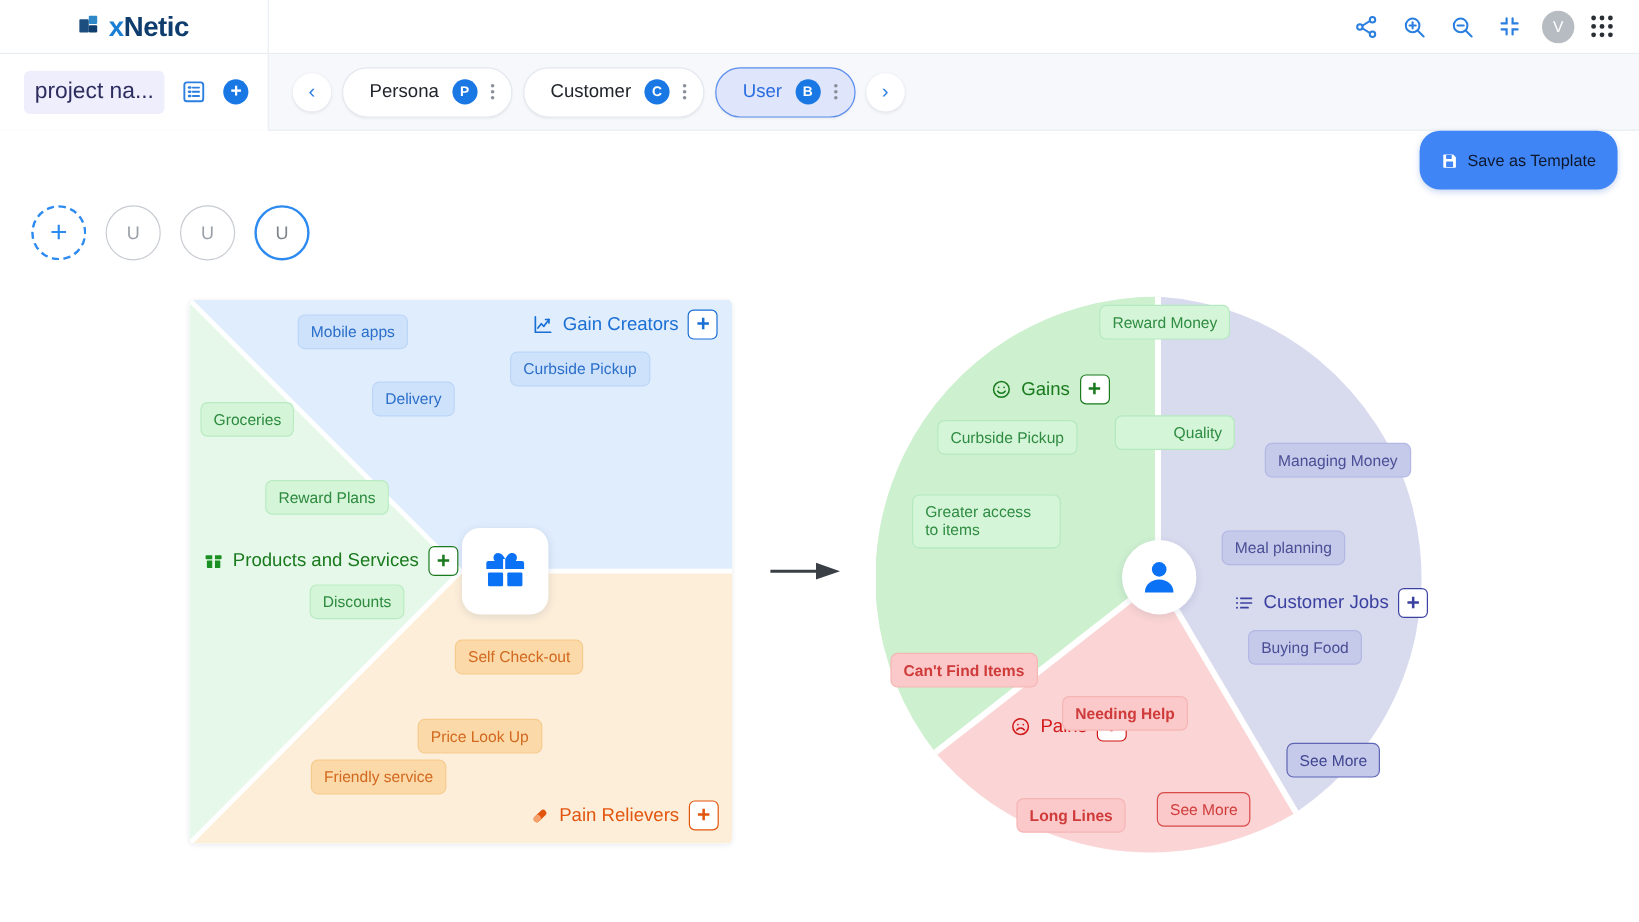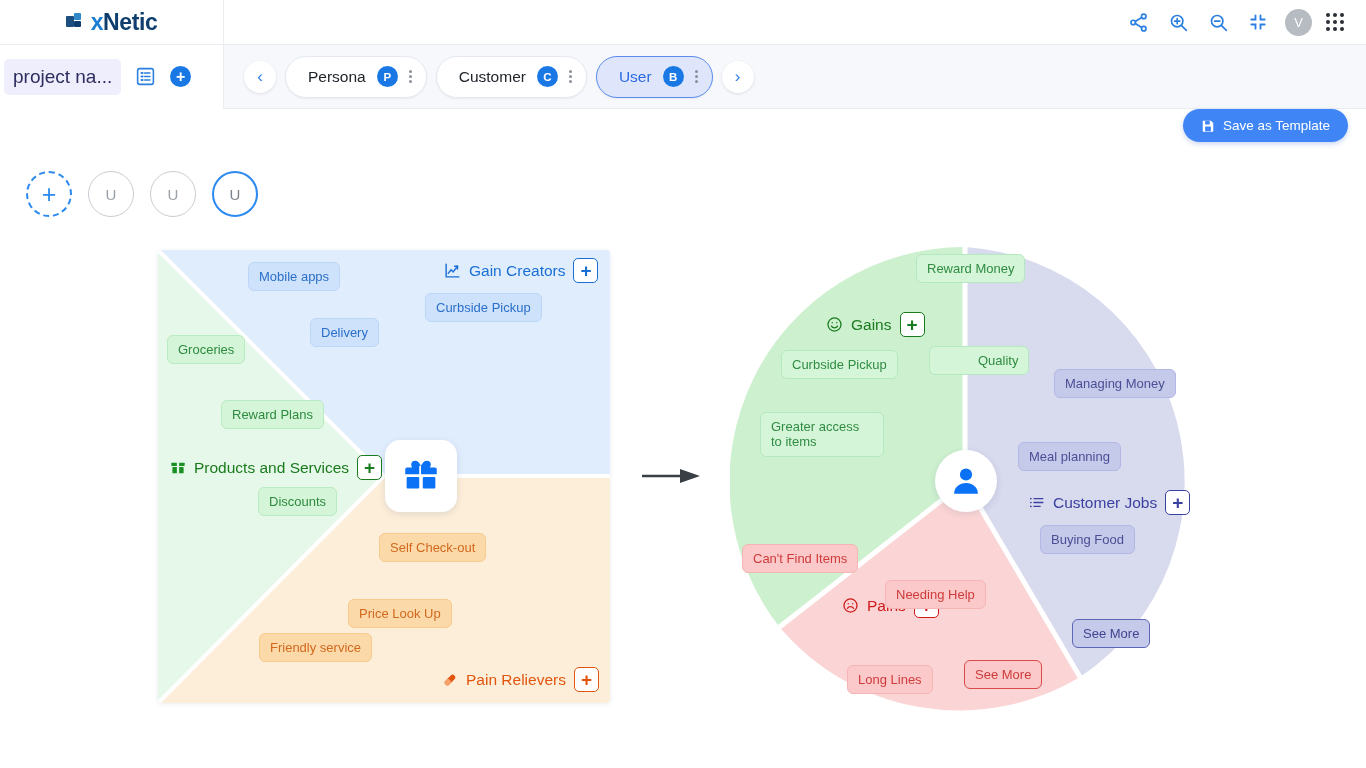--- a/index.html
+++ b/index.html
@@ -57,21 +57,21 @@
   
   .secondbar {
     position: absolute; left: 0; top: 45px; width: 1366px; height: 64px;
     background: #f7f8fb;
     border-bottom: 1px solid #e9edf2;
     display: flex; align-items: center;
   }
   .project-zone {
     width: 224px; height: 64px;
     display: flex; align-items: center; gap: 14px;
-    padding-left: 4px;
+    padding-left: 20px;
     border-right: 1px solid #e9edf2;
     background: #ffffff;
   }
   .project-name {
     background: #eeeefc; color: #2e2d5f;
     font-size: 19px; padding: 7px 9px; border-radius: 5px;
     white-space: nowrap; cursor: pointer;
   }
   .proj-btn { cursor: pointer; display: flex; align-items: center; }
   .plus-round {
@@ -110,22 +110,22 @@
     display:flex; flex-direction:column; gap:2px; cursor:pointer; }
   .tab .tab-dots b { width:3px;height:3px;border-radius:50%;background:#8a9099;display:block; }
   .tab.active {
     background: #dfe5fb; border: 1.5px solid #5b8ded;
   }
   .tab.active .tab-label { color: #2a6ce0; }
 
   
   .save-tpl {
     position: absolute; right: 18px; top: 109px;
-    height: 33px; border-radius: 17px;
-    background: #3f85f5; color: #ffffff;
+    height: 49px; border-radius: 17px;
+    background: #3f85f5; color: #0f172a;
     display: flex; align-items: center; gap: 8px;
     padding: 0 18px; font-size: 13.5px; cursor: pointer;
     box-shadow: 0 2px 5px rgba(40,90,200,.25);
   }
 
   
   .avatar-row {
     position: absolute; left: 26px; top: 171px;
     display: flex; align-items: center; gap: 16px;
   }
@@ -182,21 +182,21 @@
     line-height: 1.18;
     cursor: pointer;
     white-space: nowrap;
   }
   .chip.wrap { white-space: normal; }
   .chip.blue   { background:#cfe2fb; border:1px solid #bcd6f7; color:#2a6fc9; }
   .chip.green  { background:#d5f5d9; border:1px solid #b9ebc2; color:#2d8a3e; }
   .chip.orange { background:#fbd9a9; border:1px solid #f6cb8e; color:#d2691e; }
   .chip.gr2    { background:#d5f5d9; border:1px solid #b4e9bf; color:#2f8c41; }
   .chip.purple { background:#c5c9ea; border:1px solid #b2b7e3; color:#4a4f95; }
-  .chip.red    { background:#fbc9c9; border:1px solid #f6b5b5; color:#cf3b3b; }
+  .chip.red    { background:#fbc9c9; border:1px solid #f6b5b5; color:#cf3b3b;font-weight:bold; }
   .chip.outline-purple { background:#c5c9ea; border:1.6px solid #5f66b5; color:#3f4590; }
   .chip.outline-red    { background:#fbc9c9; border:1.6px solid #d94a4a; color:#cf3b3b; }
 
   
   .sechead {
     position: absolute;
     display: flex; align-items: center; gap: 8px;
     font-size: 15.5px; white-space: nowrap;
   }
   .sechead .sh-label { font-weight: normal; }

